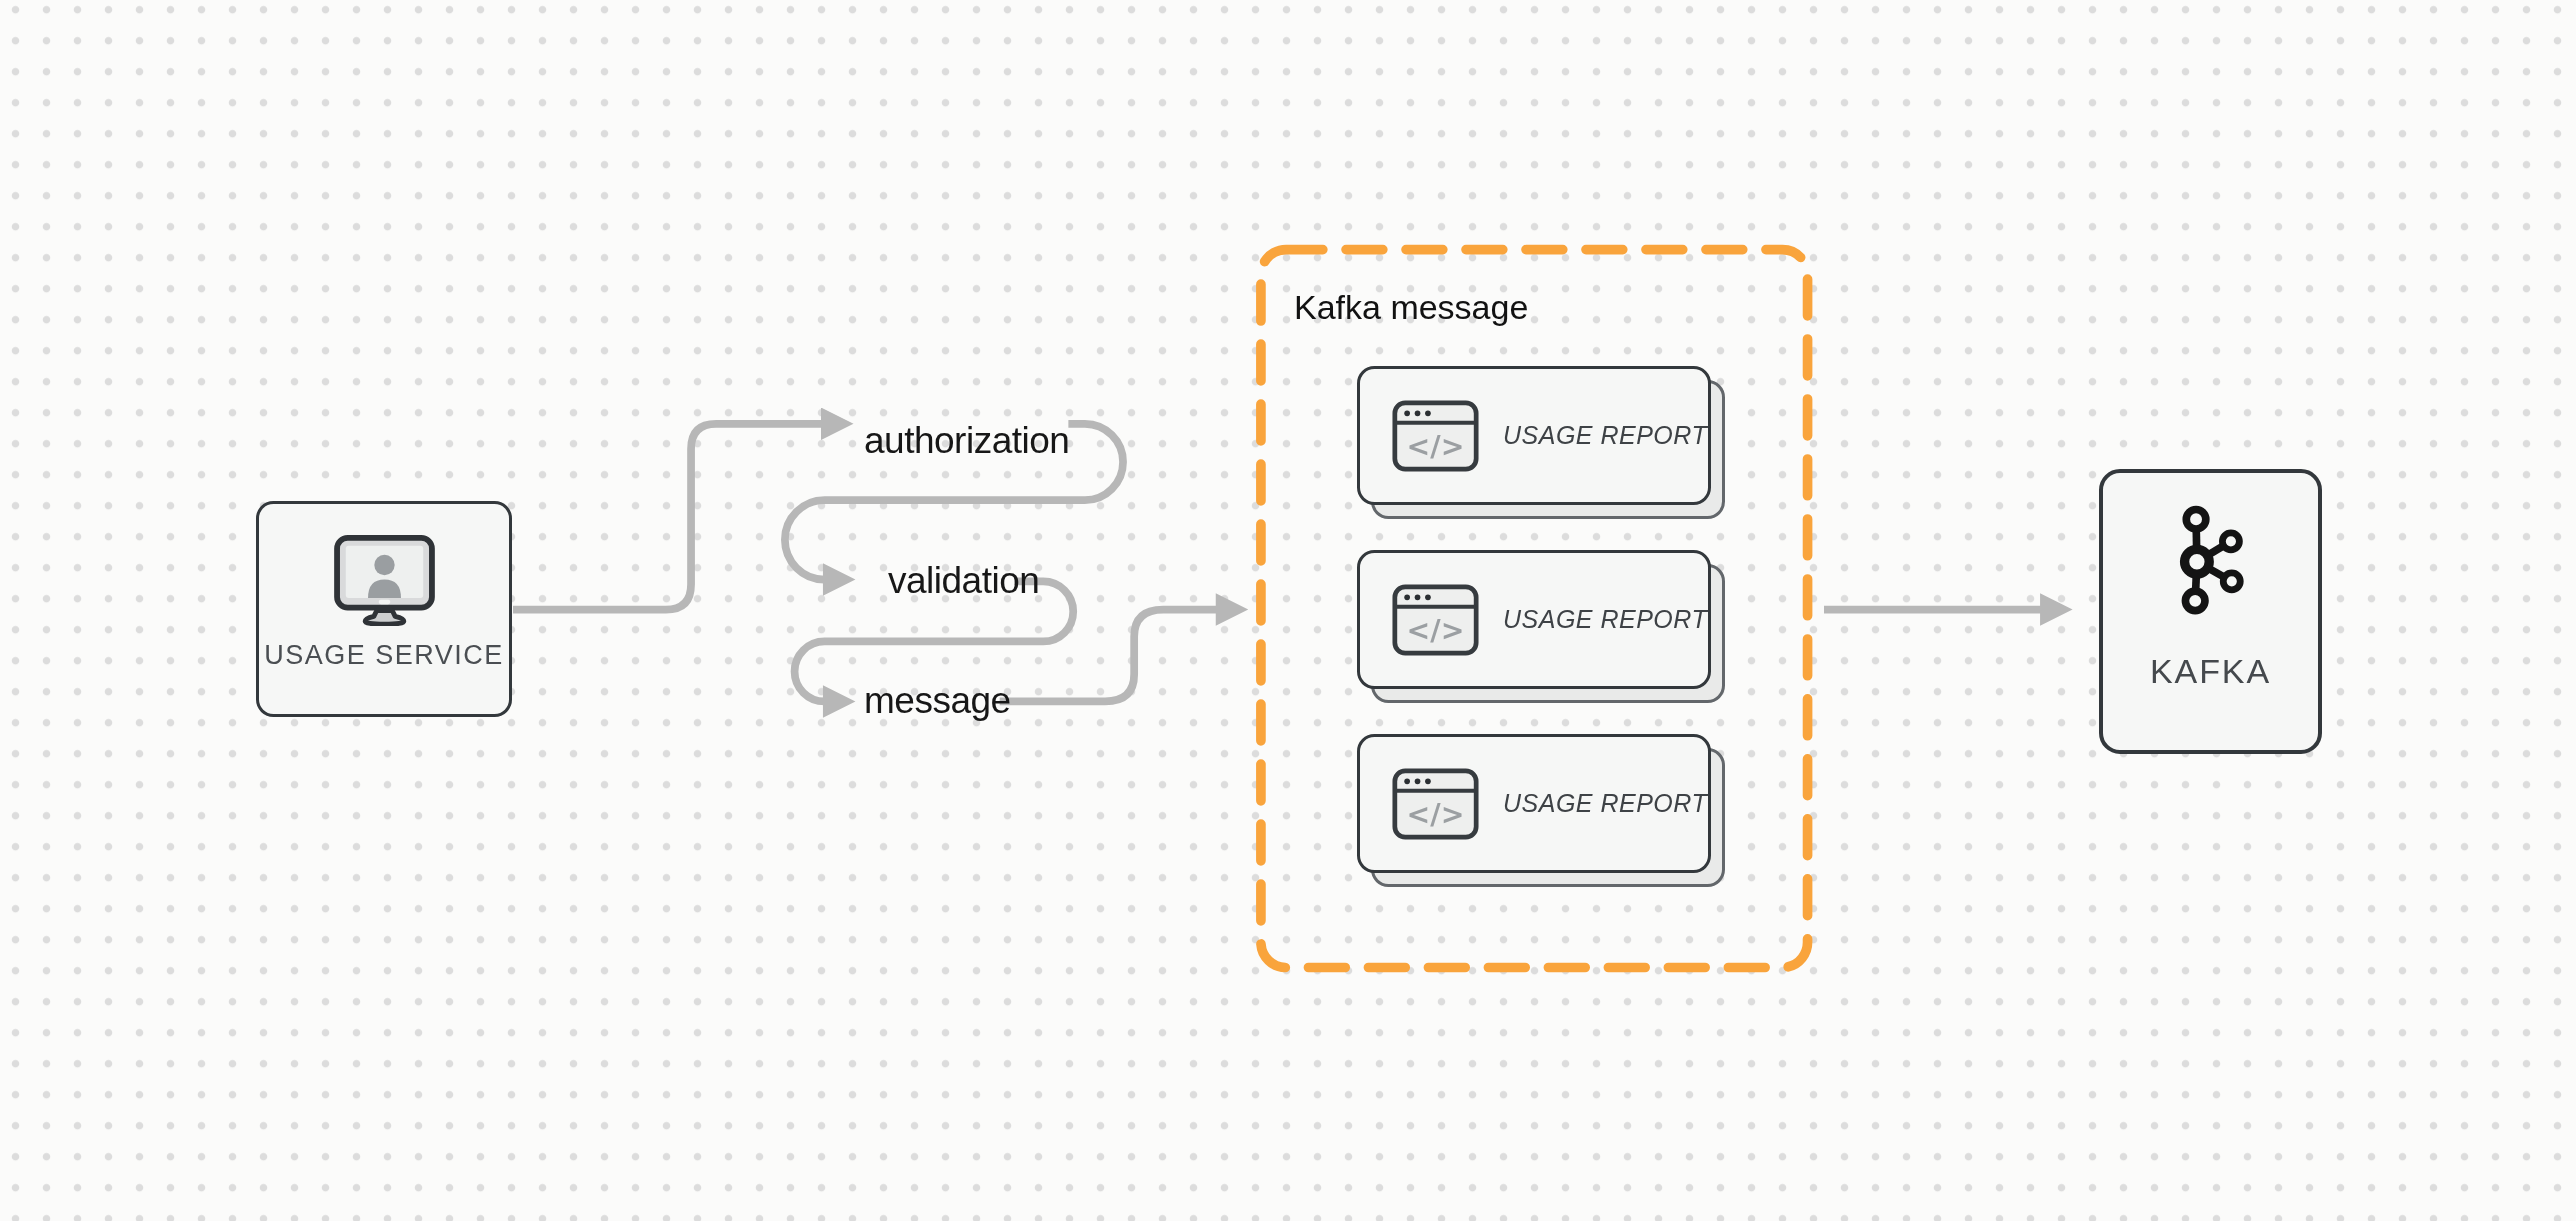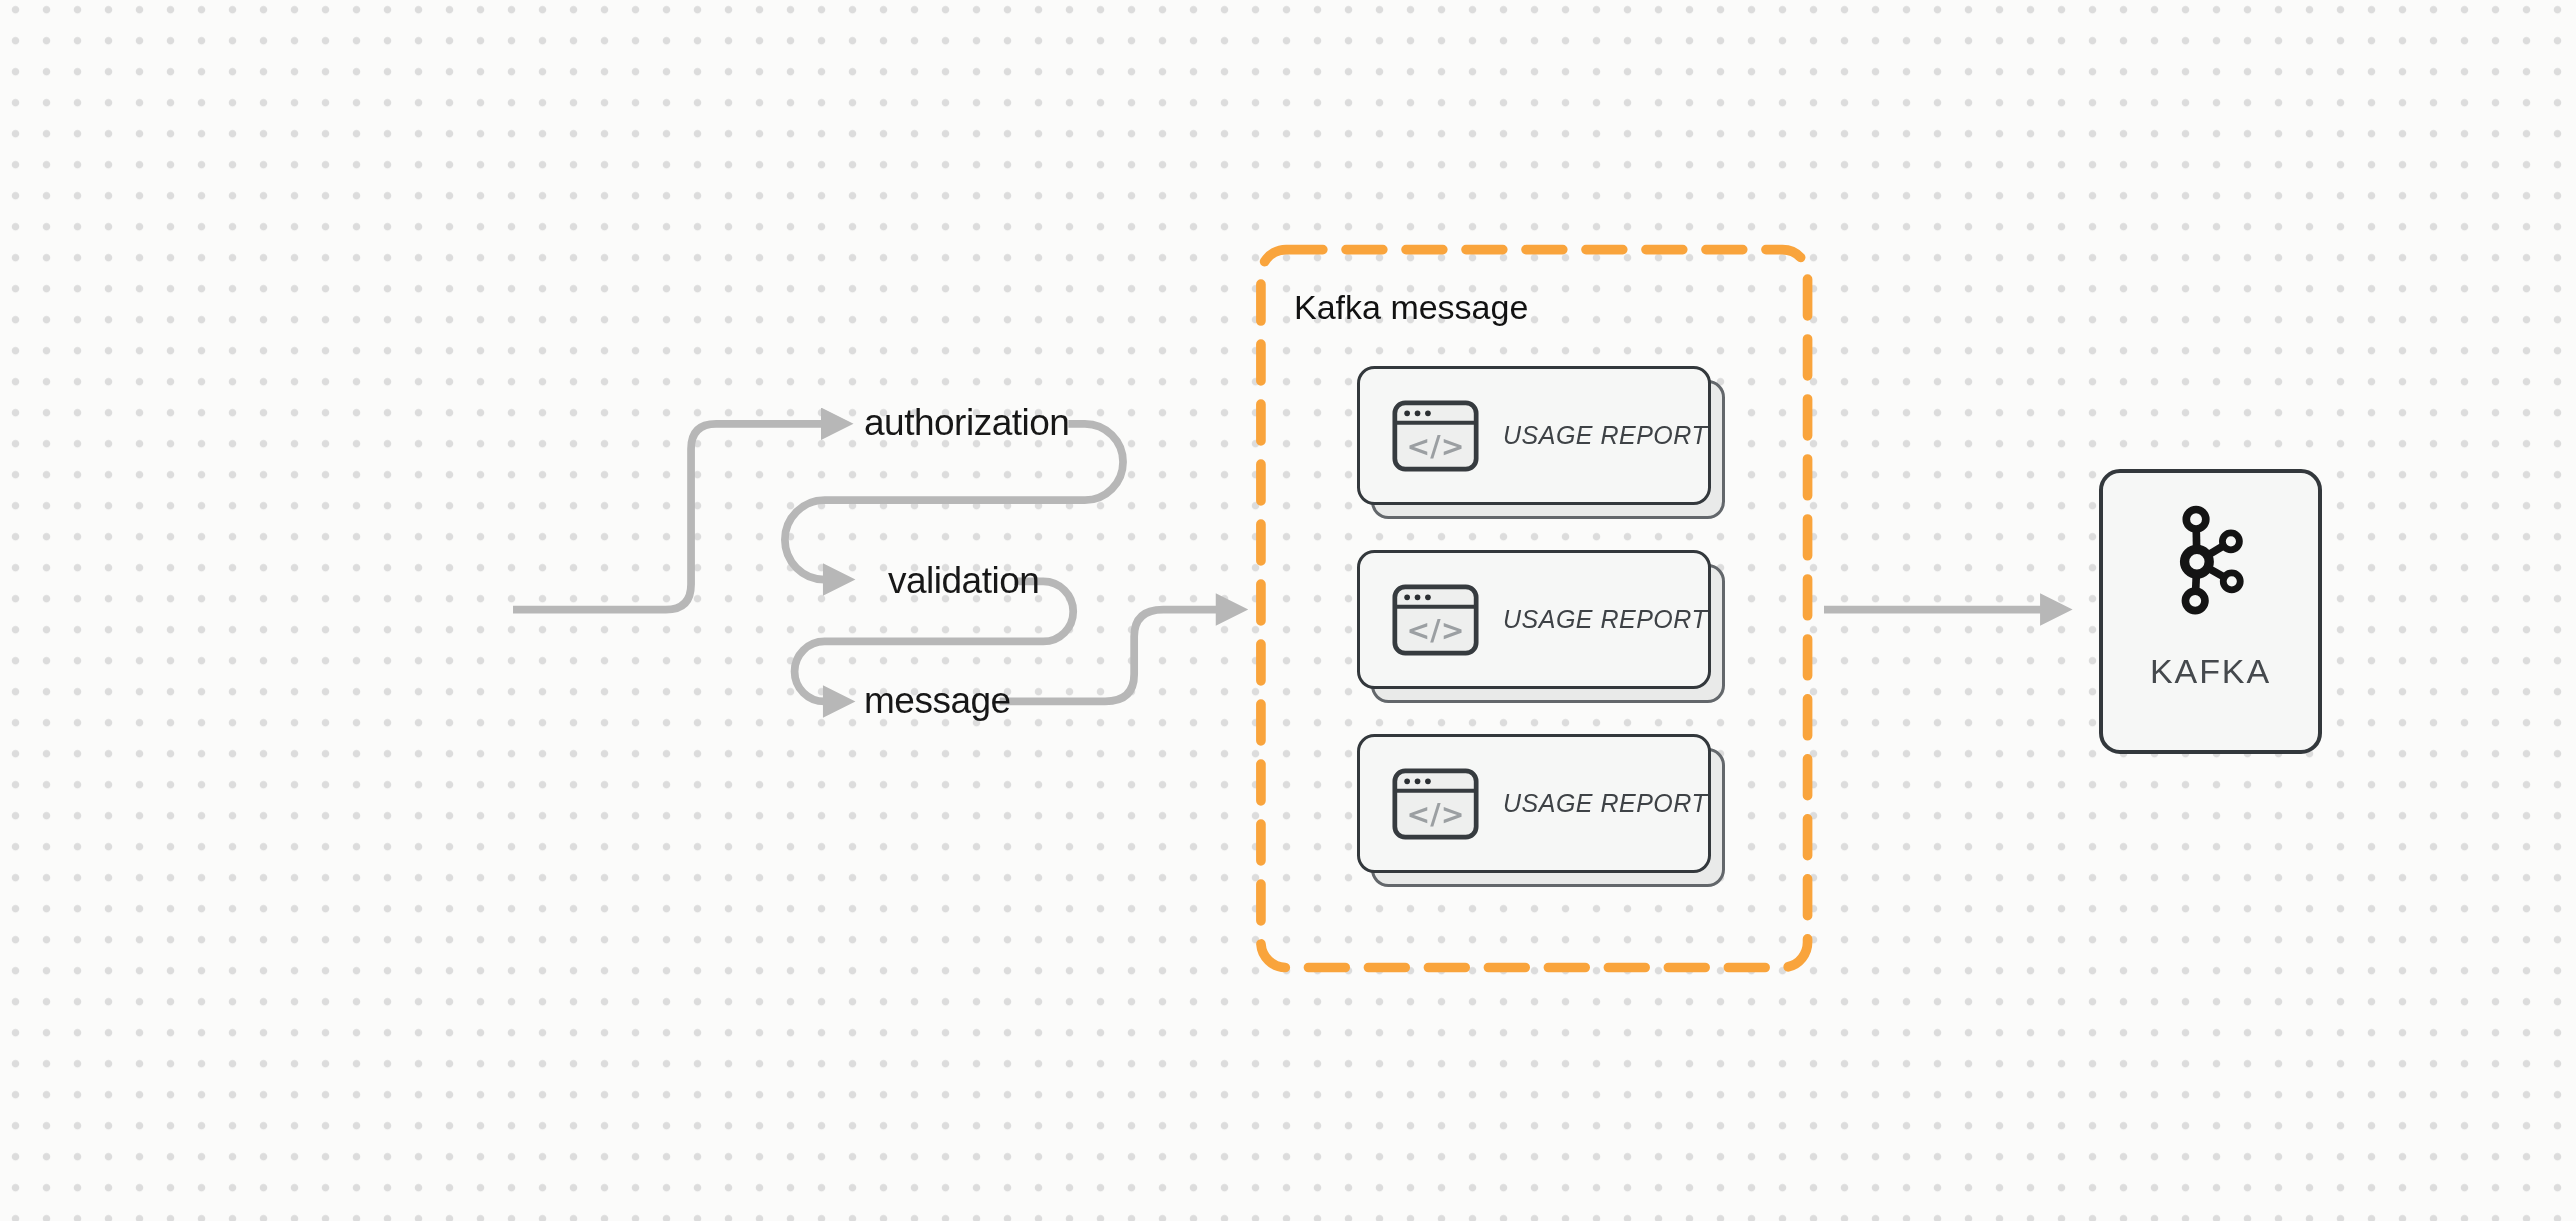--- a/index.html
+++ b/index.html
@@ -43,21 +43,21 @@
   
   .step-label {
     position: absolute; z-index: 2;
     left: 864px;
     transform: translateY(-52%);
     font-size: 37px;
     letter-spacing: -0.5px;
     color: #171717;
     white-space: nowrap;
   }
-  .step-authorization { top: 424px; text-align: right; }
+  .step-authorization { top: 442px; text-align: right; }
   .step-validation   { top: 582px; margin-left: 24px; }
   .step-batching     { top: 702px; }
 
   
   .group-title {
     position: absolute; z-index: 2;
     left: 1294px; top: 308px;
     transform: translateY(-52%);
     font-size: 34px;
     color: #121212;
@@ -115,20 +115,31 @@
 
     <path d="M1104 438 H1121 A39.5 39.5 0 0 1 1121 517 H852 A41 41 0 0 0 852 599" fill="none" stroke="#b7b7b7" stroke-width="8" marker-end="url(#ah)"></path>
 
     <path d="M1048 601 H1078 A31 31 0 0 1 1078 663 H852 A31 31 0 0 0 852 725" fill="none" stroke="#b7b7b7" stroke-width="8" marker-end="url(#ah)"></path>
 
     <path d="M1033 725 H1142 Q1172 725 1172 697 V658 Q1172 630 1202 630 H1258" fill="none" stroke="#b7b7b7" stroke-width="8" marker-end="url(#ah)"></path>
 
     <path d="M1885 630 H2110" fill="none" stroke="#b7b7b7" stroke-width="8" marker-end="url(#ah)"></path>
   </svg>
 
+  <div class="node node-usage">
+    <svg width="101" height="91" viewBox="0 0 104 94">
+      <rect x="3" y="3" width="98" height="72" rx="11" fill="#d9dadb" stroke="#2f3337" stroke-width="6"></rect>
+      <rect x="12" y="11" width="80" height="54" rx="3" fill="#eef0ef"></rect>
+      <circle cx="52" cy="31" r="10.5" fill="#9a9ea1"></circle>
+      <path d="M35 65 Q35 46 52 46 Q69 46 69 65 Z" fill="#9a9ea1"></path>
+      <rect x="46" y="67" width="12" height="4.5" rx="2.2" fill="#f4f5f4"></rect>
+      <path d="M44 78 L60 78 L63 84 Q72 86 72 89 Q72 92 52 92 Q32 92 32 89 Q32 86 41 84 Z" fill="#cdcfd0" stroke="#2f3337" stroke-width="5" stroke-linejoin="round"></path>
+    </svg>
+    <div class="node-label">USAGE SERVICE</div>
+  </div>
 
   <div class="step-label step-authorization">authorization</div>
   <div class="step-label step-validation">validation</div>
   <div class="step-label step-batching">message</div>
 
   <div class="group-title">Kafka message</div>
 
   <div class="card card-1">
     <div class="card-shadow"></div>
     <div class="card-front">

